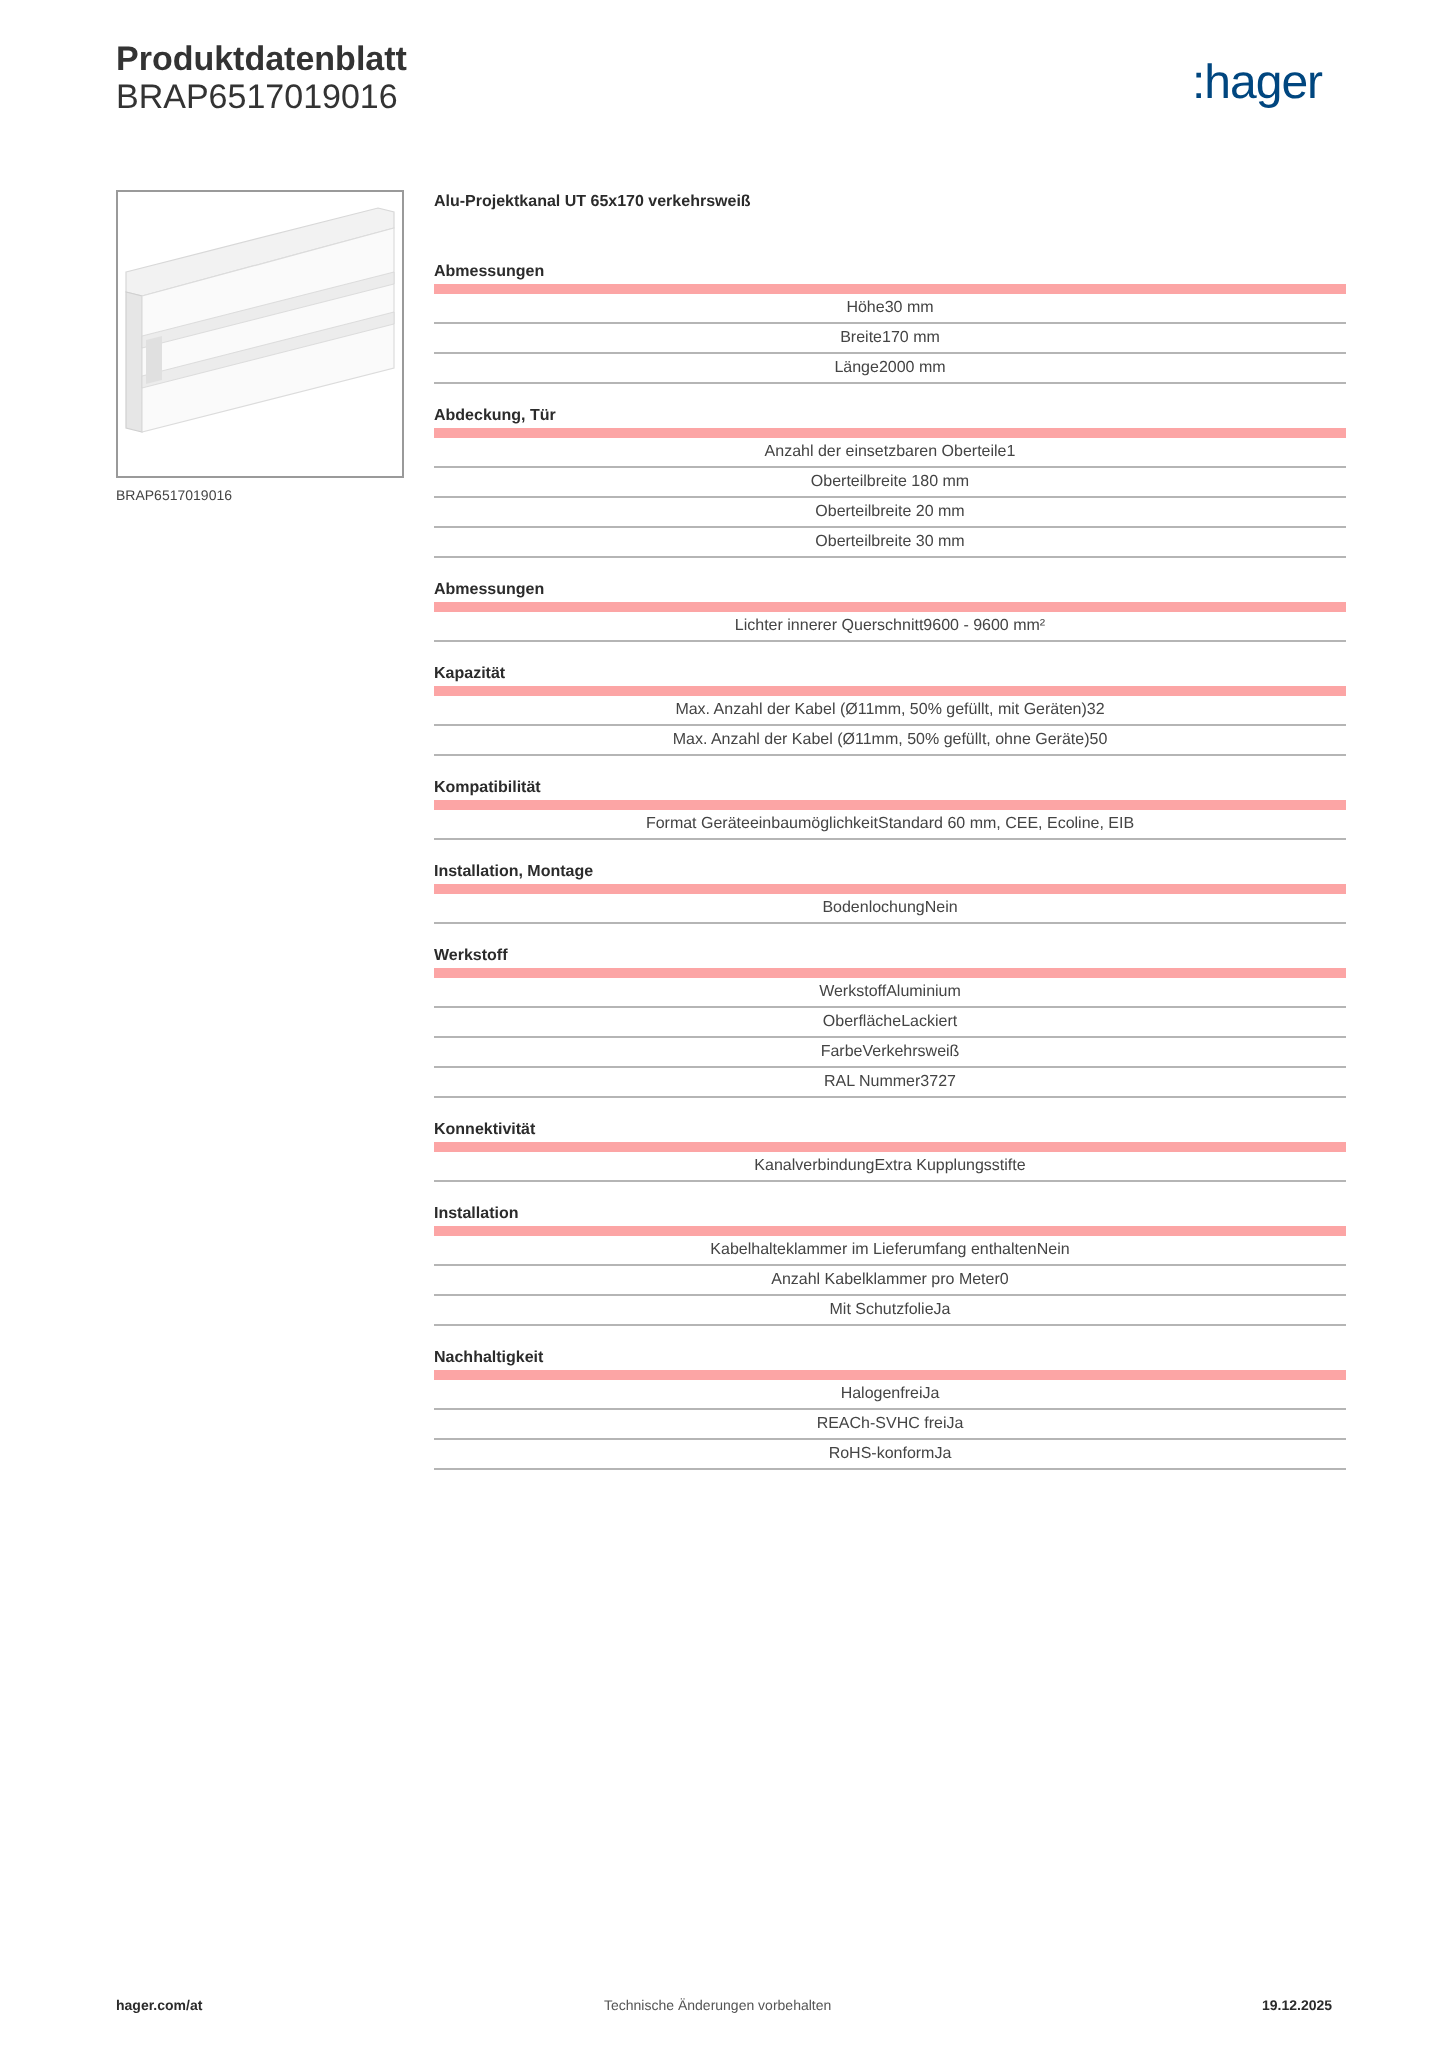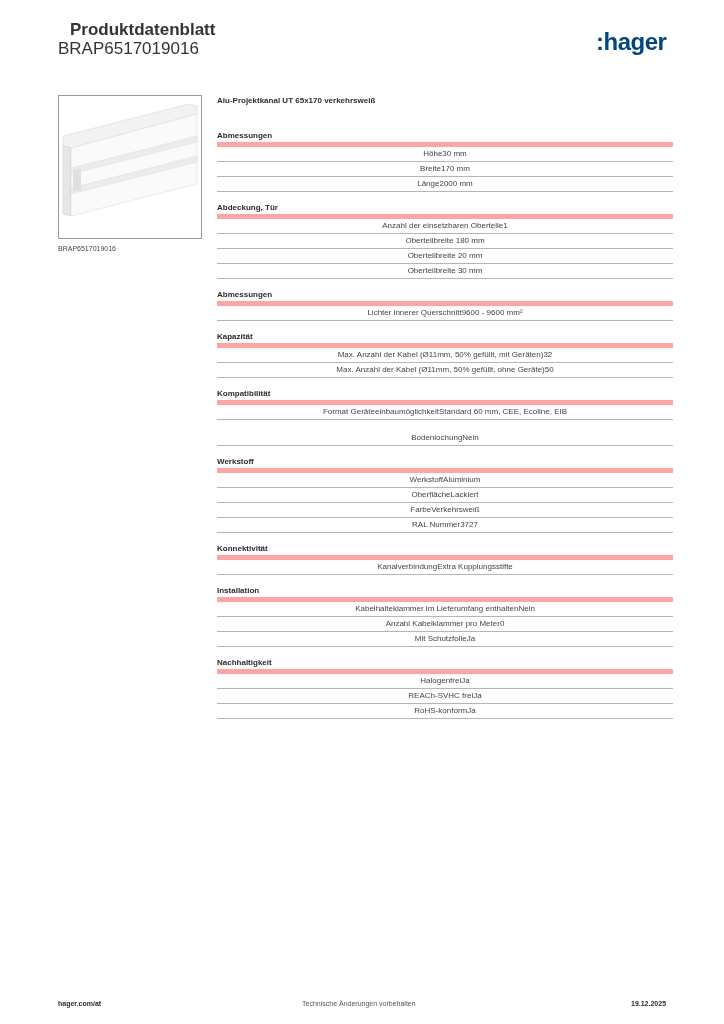--- a/index.html
+++ b/index.html
@@ -1,20 +1,20 @@
 <!DOCTYPE html>
 <html><head>
 <meta charset="utf-8">
 <style>
   * { box-sizing: border-box; margin: 0; padding: 0; }
   html, body { width: 724px; height: 1024px; background: #ffffff; overflow: hidden; }
   body { position: relative; font-family: "Liberation Sans", sans-serif; color: #2b2b2b; }
-  .header-title { position: absolute; left: 70px; top: 20px; font-size: 17px; font-weight: bold; color: #333; }
+  .header-title { position: absolute; left: 58px; top: 20px; font-size: 17px; font-weight: bold; color: #333; }
   .header-sub { position: absolute; left: 58px; top: 39px; font-size: 17px; color: #333; }
-  .logo { position: absolute; left: 596px; top: 28px; font-size: 24px; font-weight: bold; color: #00467f; letter-spacing: -0.5px; }
+  .logo { position: absolute; left: 596px; top: 28px; font-size: 24px; font-weight: normal; color: #00467f; letter-spacing: -0.5px; }
   .img-box { position: absolute; left: 58px; top: 95px; width: 144px; height: 144px; border: 1px solid #9a9a9a; background: #fff; }
   .img-caption { position: absolute; left: 58px; top: 245px; font-size: 7px; color: #444; }
   .content { position: absolute; left: 217px; top: 96px; width: 456px; }
   .prod-name { font-size: 8px; font-weight: bold; margin-bottom: 26px; }
   .tech-title { font-size: 8px; font-weight: bold; margin-bottom: 14px; }
   .section { margin-bottom: 11px; }
   .section-title { font-size: 8px; font-weight: bold; padding-bottom: 2px; border-bottom: 5px solid #fca5a5; }
   .row { display: flex; justify-content: center; font-size: 8px; color: #444; height: 15px; line-height: 14px; border-bottom: 1px solid #b5b5b5; }
   .footer-left { position: absolute; left: 58px; top: 1000px; font-size: 7px; font-weight: bold; }
   .footer-mid { position: absolute; left: 302px; top: 1000px; font-size: 7px; color: #555; }
@@ -95,20 +95,21 @@
         </div>
       </div>
       <div class="section">
         <div class="section-title">Kompatibilität</div>
         <div class="row">
           <span>Format Geräteeinbaumöglichkeit</span>
           <span>Standard 60 mm, CEE, Ecoline, EIB</span>
         </div>
       </div>
       <div class="section">
+        <div class="section-title">Installation, Montage</div>
         <div class="row">
           <span>Bodenlochung</span>
           <span>Nein</span>
         </div>
       </div>
       <div class="section">
         <div class="section-title">Werkstoff</div>
         <div class="row">
           <span>Werkstoff</span>
           <span>Aluminium</span>

